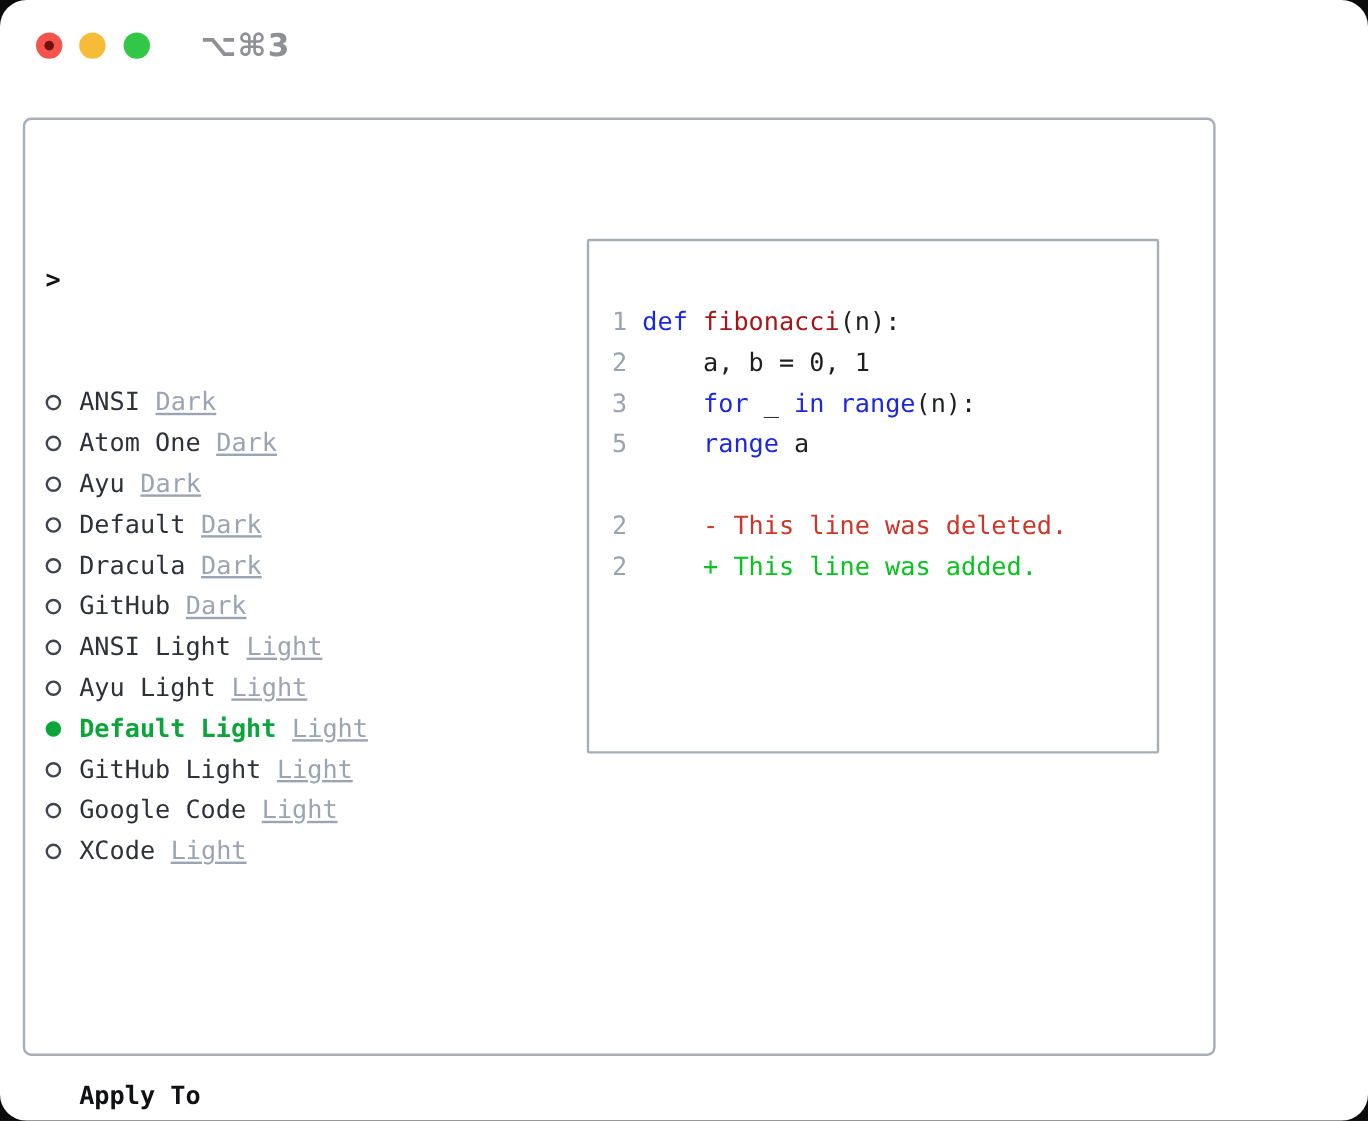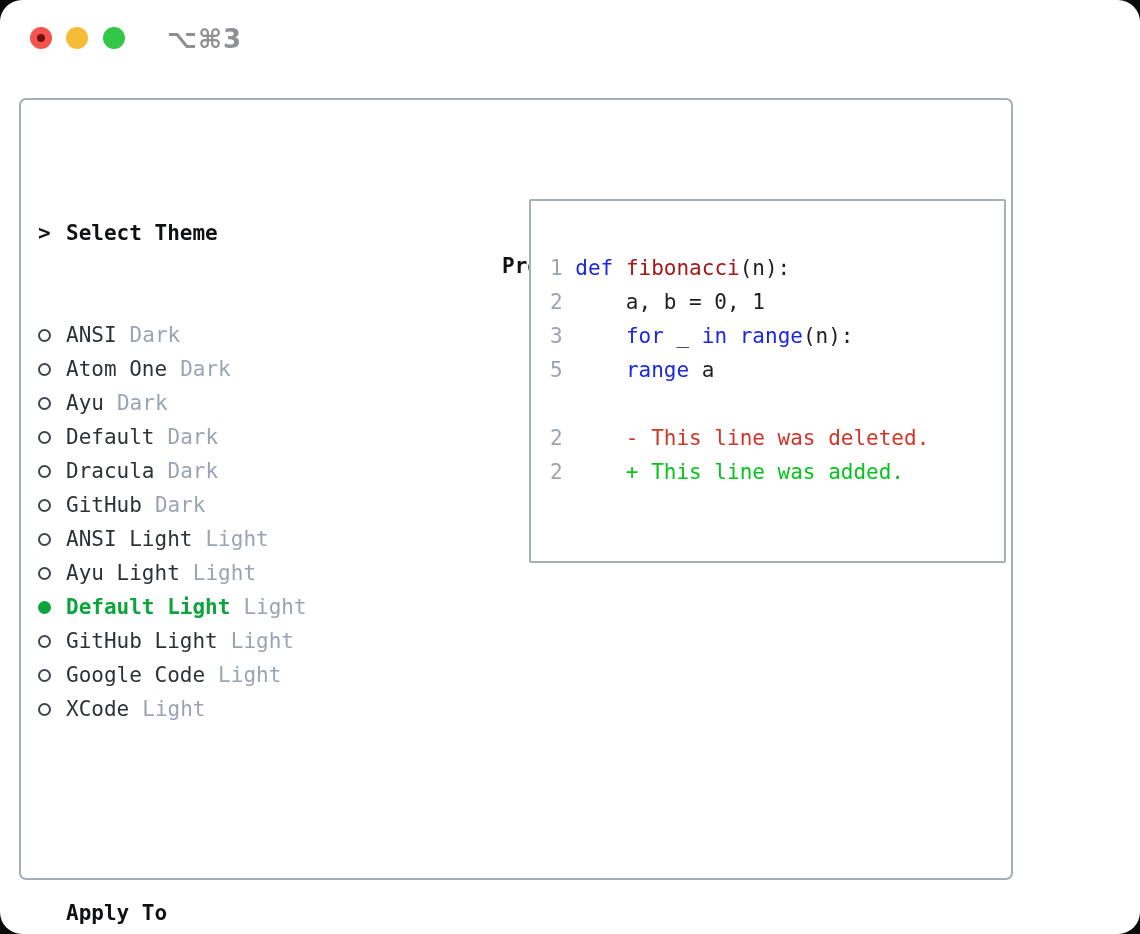--- a/index.html
+++ b/index.html
@@ -34,29 +34,29 @@
     font-size:21px;line-height:34px;white-space:pre;
   }
   .row{height:34px;display:flex;align-items:center;}
   .marker{width:28px;flex:0 0 28px;display:flex;align-items:center;}
   .chevron{font-weight:700;color:var(--header-text);}
   .dot{width:13px;height:13px;border-radius:50%;border:2px solid #3f4450;box-sizing:border-box;}
   .dot.sel{background:var(--accent-green);border-color:var(--accent-green);}
   .section-header{font-weight:700;color:var(--header-text);}
   .theme-name{color:var(--name-text);}
   .theme-name.sel{color:var(--accent-green);font-weight:bold;}
-  .theme-tag{color:var(--tag-gray);margin-left:0.62em;}
+  .theme-tag{color:var(--tag-gray);margin-left:0.62em;text-decoration:underline;}
   .blank-row{height:34px;}
   
   .preview-label{
     position:absolute;left:481px;top:149px;height:34px;line-height:34px;
     font-size:21px;font-weight:700;color:var(--header-text);
   }
   .preview-box{
-    position:absolute;left:508px;top:99px;width:477px;height:364px;
+    position:absolute;left:468px;top:99px;width:477px;height:429px;
     border:2px solid var(--border-gray);border-radius:2px;background:#ffffff;
     box-sizing:border-box;padding:50px 0 0 19px;overflow:hidden;
   }
   .code-line{height:34px;line-height:34px;font-size:21px;white-space:pre;color:var(--code-text);}
   .tok-ln{color:var(--line-number);}
   .tok-kw{color:var(--keyword-blue);}
   .tok-fn{color:var(--function-red);}
   .tok-pl{color:var(--code-text);}
   .tok-ctx{color:var(--context-gray);}
   .tok-del{color:var(--deleted-red);margin-top:12px;}
@@ -72,21 +72,20 @@
     <div class="light minimize"></div>
     <div class="light zoom"></div>
     <div class="window-title">⌥⌘3</div>
   </div>
 
   <div class="panel">
 
     <div class="left-col">
       <div class="row">
         <span class="marker"><span class="chevron">&gt;</span></span>
-        <span class="section-header">Select Theme</span>
       </div>
       <div id="theme-list"><div class="row"><span class="marker"><span class="dot"></span></span><span class="theme-name">ANSI</span><span class="theme-tag">Dark</span></div><div class="row"><span class="marker"><span class="dot"></span></span><span class="theme-name">Atom One</span><span class="theme-tag">Dark</span></div><div class="row"><span class="marker"><span class="dot"></span></span><span class="theme-name">Ayu</span><span class="theme-tag">Dark</span></div><div class="row"><span class="marker"><span class="dot"></span></span><span class="theme-name">Default</span><span class="theme-tag">Dark</span></div><div class="row"><span class="marker"><span class="dot"></span></span><span class="theme-name">Dracula</span><span class="theme-tag">Dark</span></div><div class="row"><span class="marker"><span class="dot"></span></span><span class="theme-name">GitHub</span><span class="theme-tag">Dark</span></div><div class="row"><span class="marker"><span class="dot"></span></span><span class="theme-name">ANSI Light</span><span class="theme-tag">Light</span></div><div class="row"><span class="marker"><span class="dot"></span></span><span class="theme-name">Ayu Light</span><span class="theme-tag">Light</span></div><div class="row"><span class="marker"><span class="dot sel"></span></span><span class="theme-name sel">Default Light</span><span class="theme-tag">Light</span></div><div class="row"><span class="marker"><span class="dot"></span></span><span class="theme-name">GitHub Light</span><span class="theme-tag">Light</span></div><div class="row"><span class="marker"><span class="dot"></span></span><span class="theme-name">Google Code</span><span class="theme-tag">Light</span></div><div class="row"><span class="marker"><span class="dot"></span></span><span class="theme-name">XCode</span><span class="theme-tag">Light</span></div></div>
       <div class="blank-row"></div>
       <div class="row">
         <span class="marker"></span>
         <span class="section-header">Apply To</span>
       </div>
       
       
       

